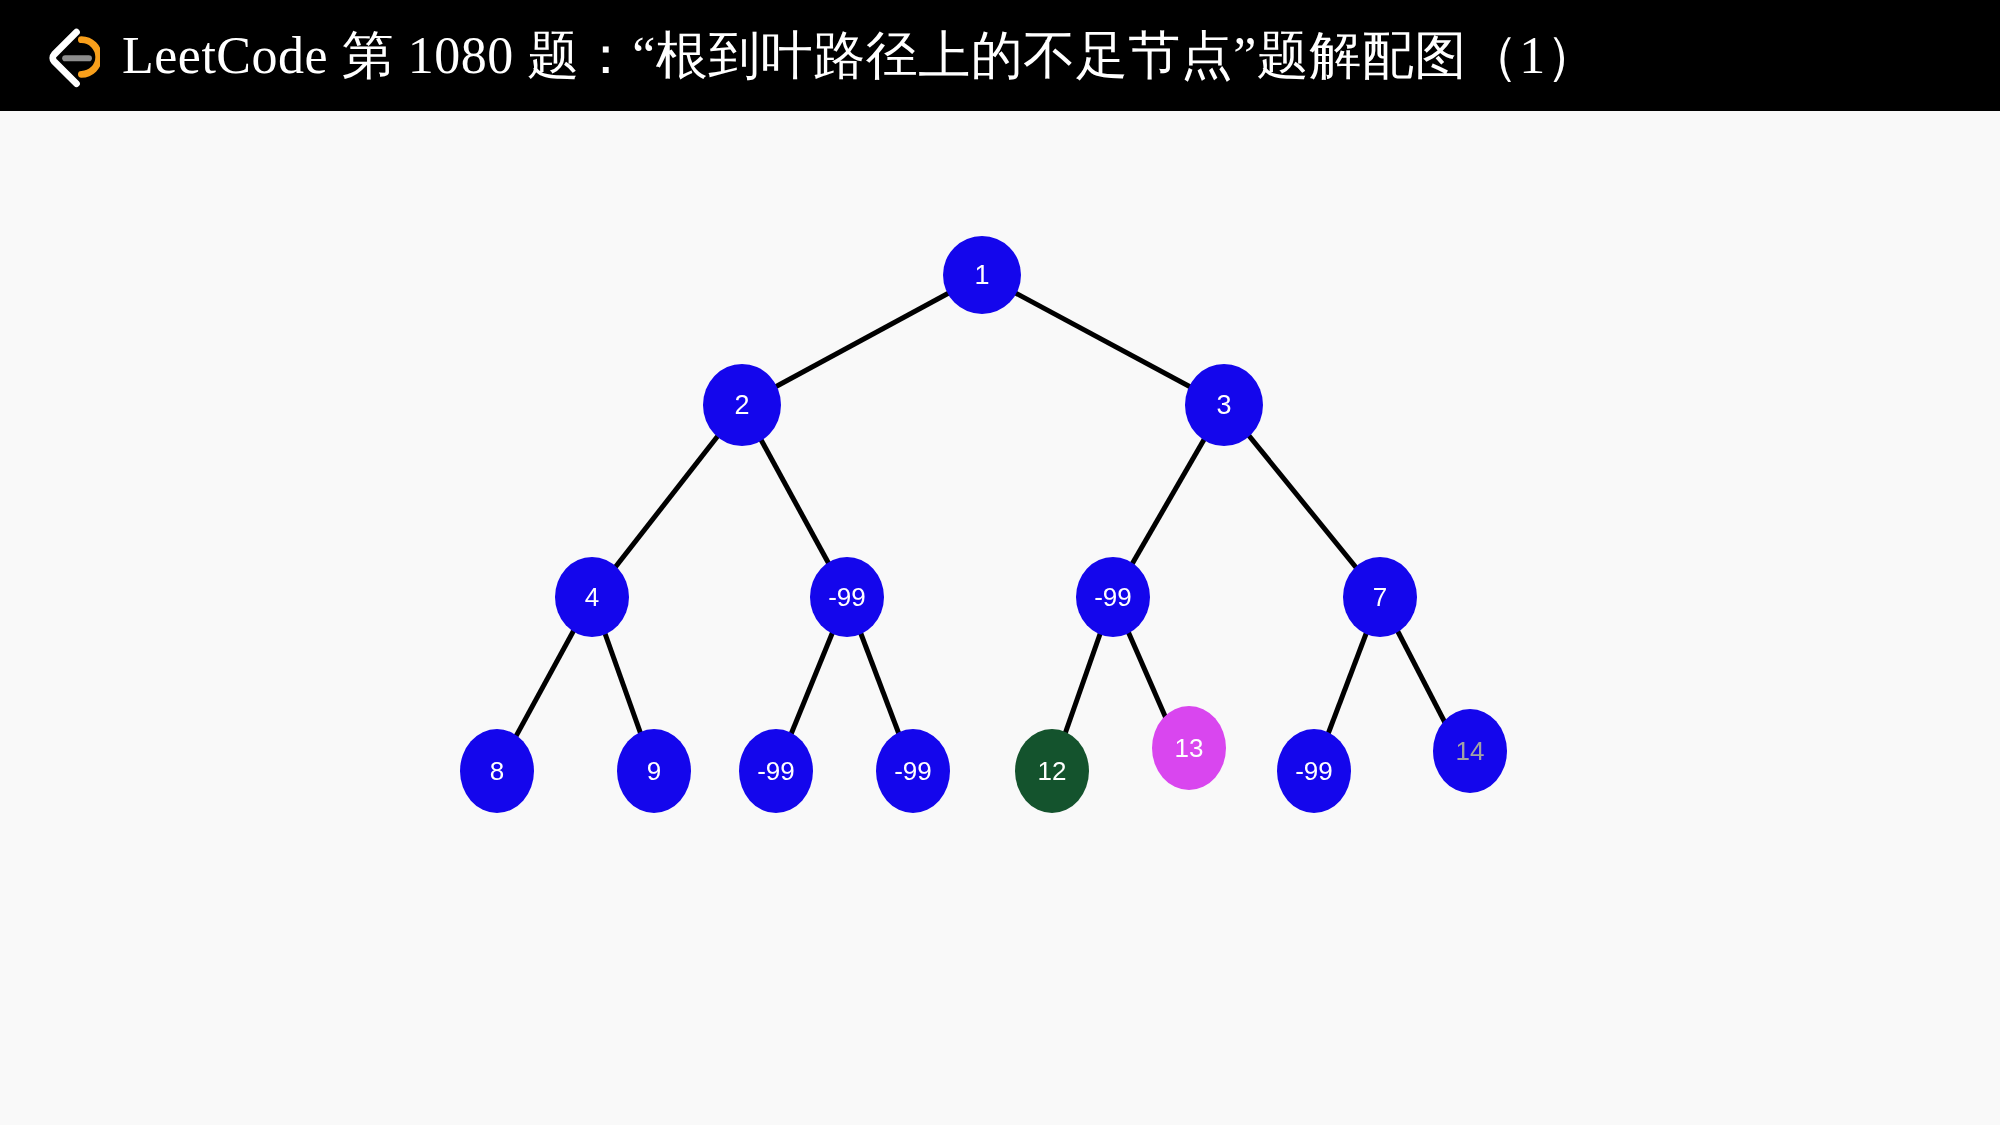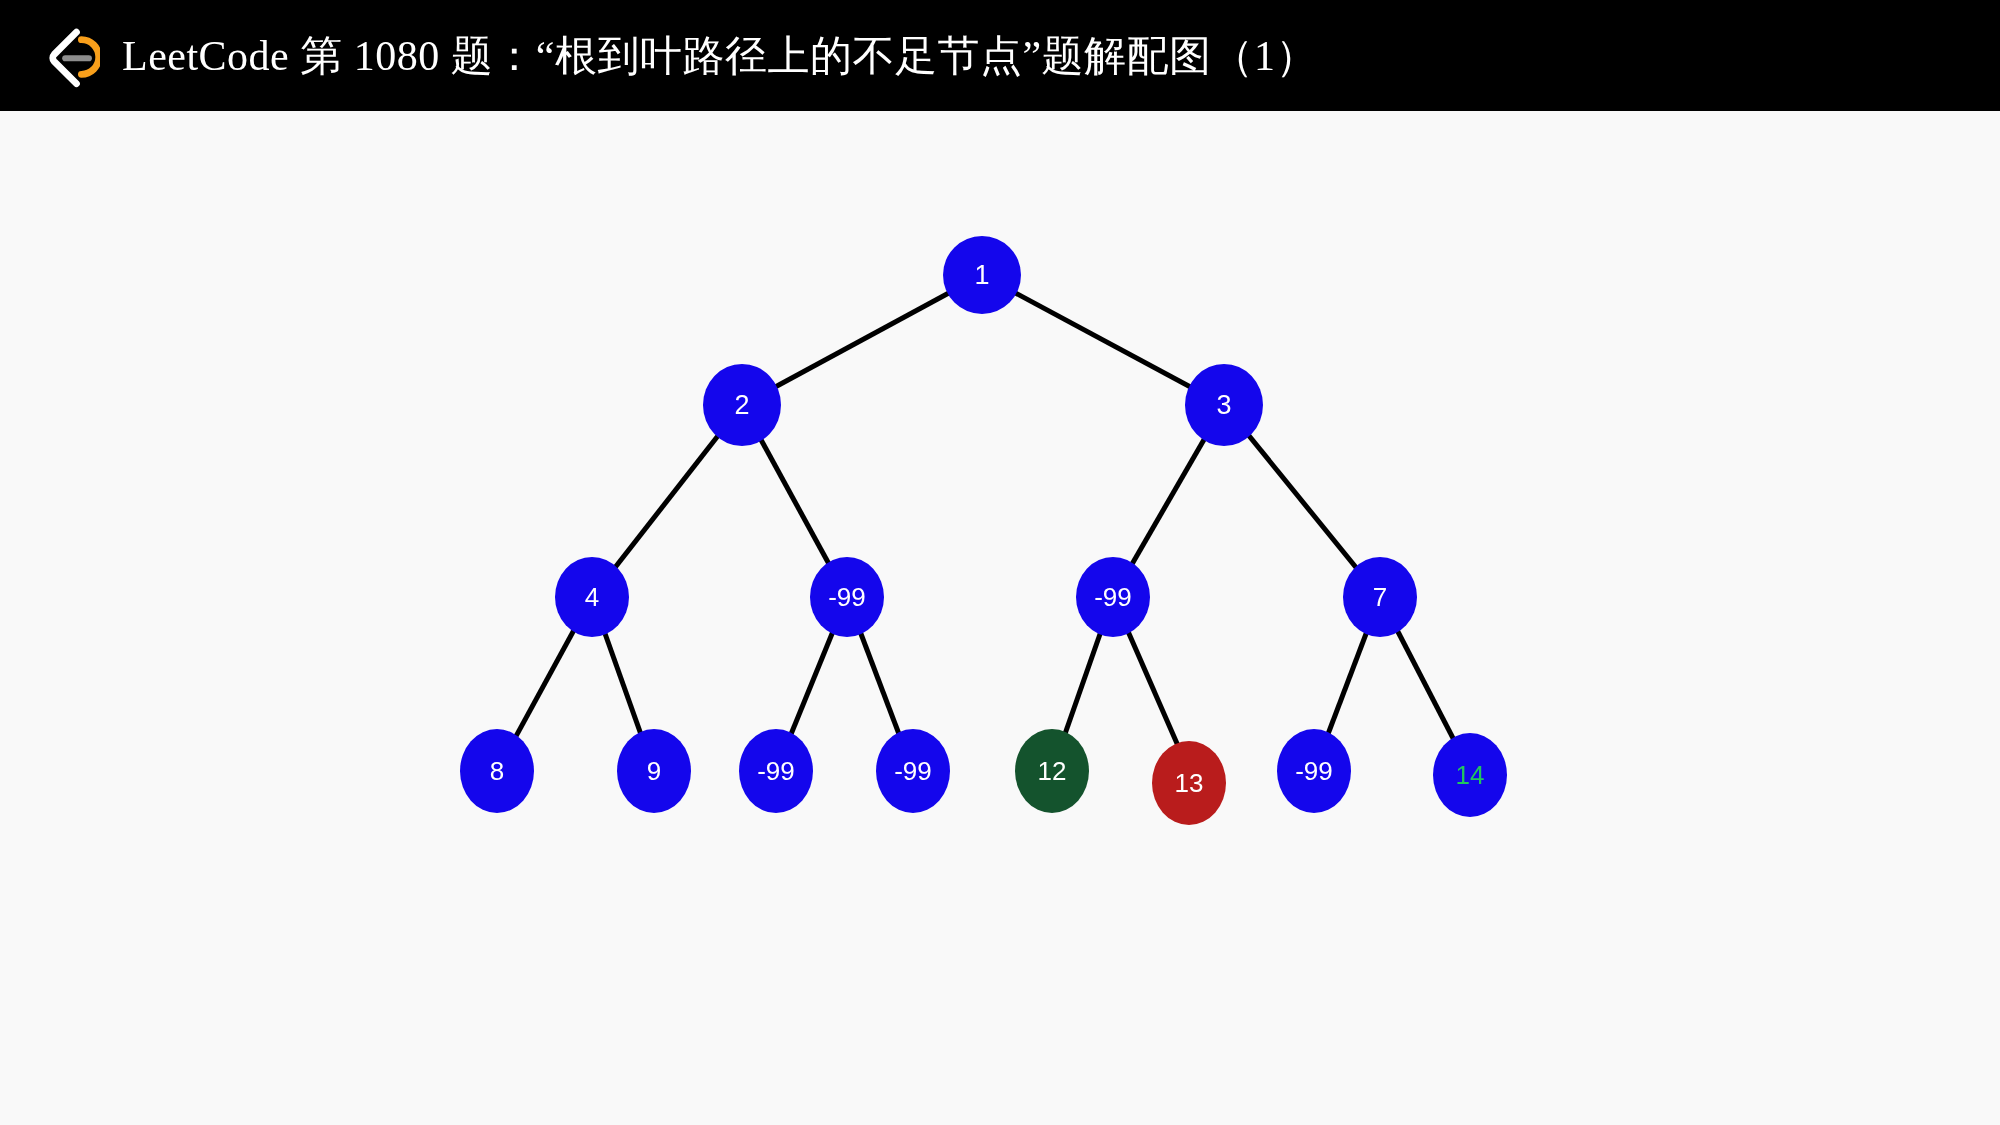--- a/index.html
+++ b/index.html
@@ -32,21 +32,21 @@
   }
   #logo {
     width: 62px;
     height: 62px;
     flex: 0 0 auto;
     margin-right: 22px;
     margin-top: 2px;
   }
   #header-title {
     color: #ffffff;
-    font-size: 42px;
+    font-size: 52px;
     line-height: 1;
     letter-spacing: 0.5px;
     white-space: nowrap;
     font-family: "Liberation Serif", "DejaVu Serif", serif;
     font-weight: 500;
   }
 
   
   #tree-canvas {
     position: absolute;
@@ -137,22 +137,22 @@
         <div class="tree-node lvl1" style="left: 1224px; top: 294px; background: rgb(20, 6, 236); color: rgb(255, 255, 255);">3</div>
         <div class="tree-node lvl2" style="left: 592px; top: 486px; background: rgb(20, 6, 236); color: rgb(255, 255, 255);">4</div>
         <div class="tree-node lvl2" style="left: 847px; top: 486px; background: rgb(20, 6, 236); color: rgb(255, 255, 255);">-99</div>
         <div class="tree-node lvl2" style="left: 1113px; top: 486px; background: rgb(20, 6, 236); color: rgb(255, 255, 255);">-99</div>
         <div class="tree-node lvl2" style="left: 1380px; top: 486px; background: rgb(20, 6, 236); color: rgb(255, 255, 255);">7</div>
         <div class="tree-node lvl3" style="left: 497px; top: 660px; background: rgb(20, 6, 236); color: rgb(255, 255, 255);">8</div>
         <div class="tree-node lvl3" style="left: 654px; top: 660px; background: rgb(20, 6, 236); color: rgb(255, 255, 255);">9</div>
         <div class="tree-node lvl3" style="left: 776px; top: 660px; background: rgb(20, 6, 236); color: rgb(255, 255, 255);">-99</div>
         <div class="tree-node lvl3" style="left: 913px; top: 660px; background: rgb(20, 6, 236); color: rgb(255, 255, 255);">-99</div>
         <div class="tree-node lvl3" style="left: 1052px; top: 660px; background: #14532d; color: rgb(255, 255, 255);">12</div>
-        <div class="tree-node lvl3" style="left: 1189px; top: 672px; background: #b91c1c; color: rgb(255, 255, 255);">13</div>
+        <div class="tree-node lvl3" style="left: 1189px; top: 637px; background: #d946ef; color: rgb(255, 255, 255);">13</div>
         <div class="tree-node lvl3" style="left: 1314px; top: 660px; background: rgb(20, 6, 236); color: rgb(255, 255, 255);">-99</div>
-        <div class="tree-node lvl3" style="left: 1470px; top: 664px; background: rgb(20, 6, 236); color: #22c55e;">14</div>
+        <div class="tree-node lvl3" style="left: 1470px; top: 640px; background: rgb(20, 6, 236); color: #a3a3a3;">14</div>
       </div>
   </div>
 
   <div id="caption">
   </div>
 
 </div>
 
 </body></html>

